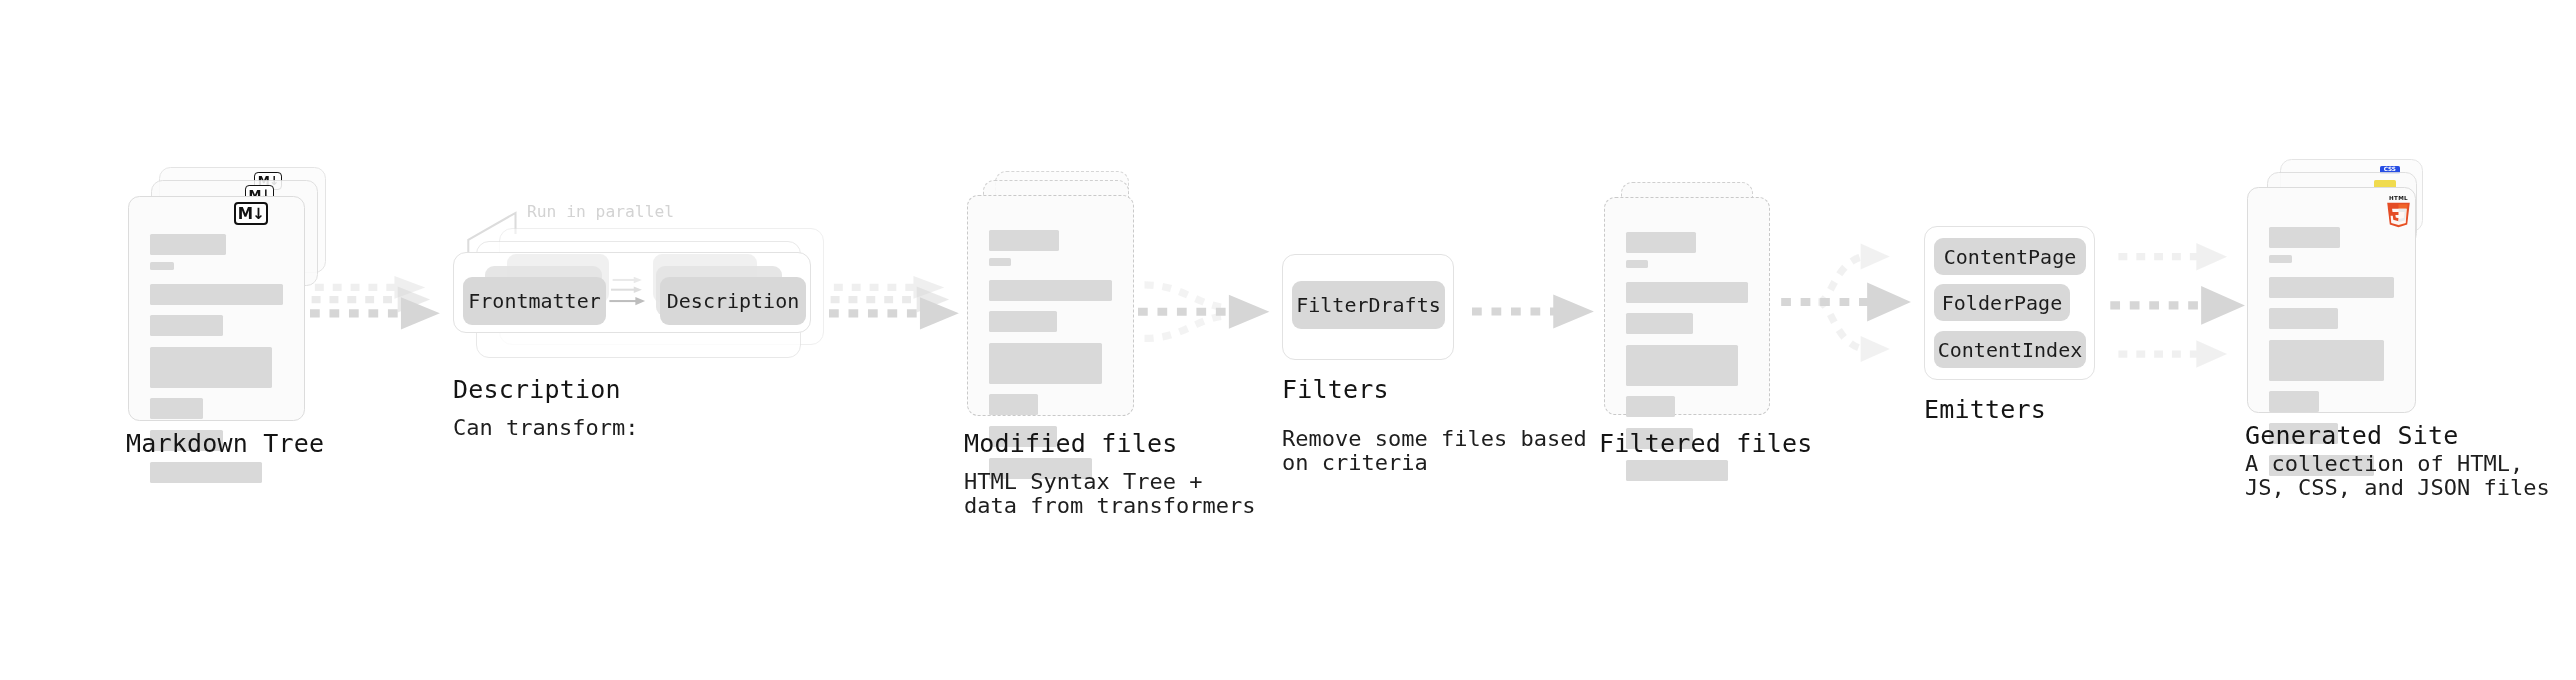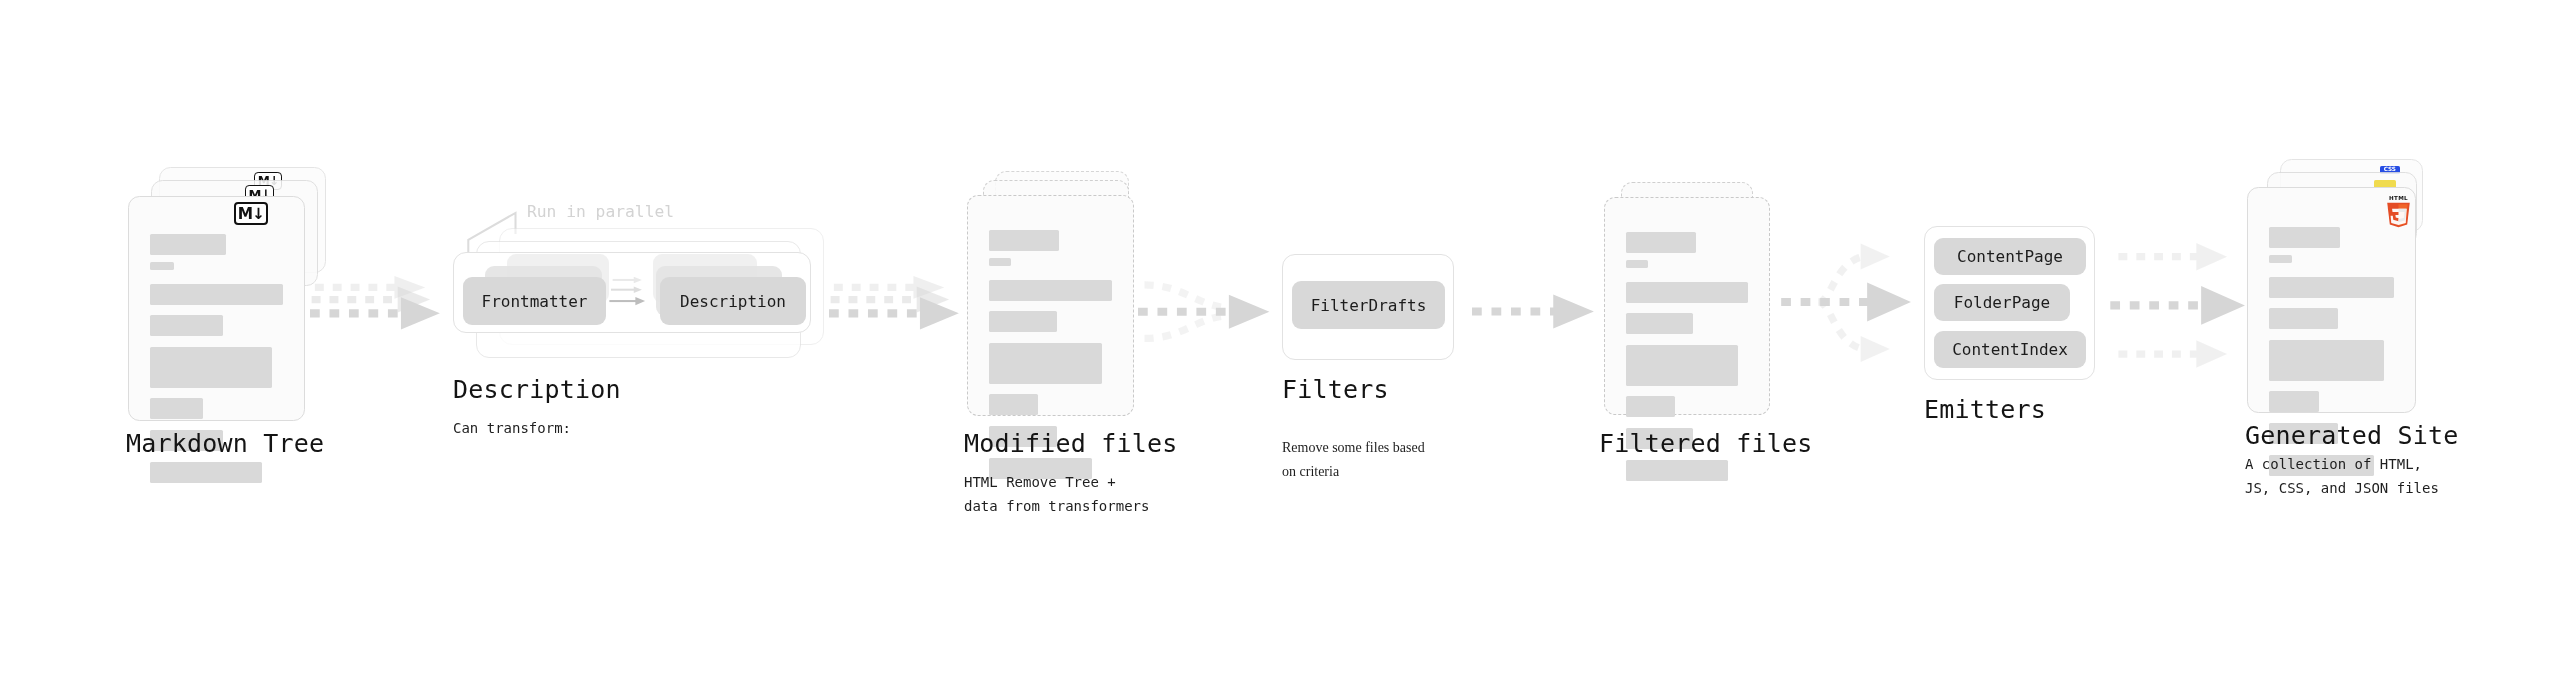--- a/index.html
+++ b/index.html
@@ -95,39 +95,39 @@
   .obox.g1 { opacity: .78; }
 
   .chip {
     position: absolute;
     background: #d8d8d8;
     border-radius: 9px;
     display: flex;
     align-items: center;
     justify-content: center;
     color: #1c1c1c;
-    font-size: 16px;
+    font-size: 20px;
     white-space: nowrap;
     font-family: "DejaVu Sans Mono", "Liberation Mono", monospace;
   }
   .chip.ghost2 { background: #ededed; opacity: .85; }
   .chip.ghost1 { background: #e3e3e3; opacity: .9; }
 
   
   .heading {
     position: absolute;
     font-size: 25px;
     color: #141414;
     letter-spacing: 0.2px;
     white-space: nowrap;
     font-family: "DejaVu Sans Mono", "Liberation Mono", monospace;
   }
   .subtext {
     position: absolute;
-    font-size: 14px;
+    font-size: 22px;
     line-height: 24.4px;
     color: #1e1e1e;
     white-space: pre;
     font-family: "DejaVu Sans Mono", "Liberation Mono", monospace;
   }
   .parallel-label {
     position: absolute;
     font-size: 16.3px;
     color: #d3d3d3;
     white-space: nowrap;
@@ -245,42 +245,42 @@
         <div class="line w100"></div>
         <div class="line w55"></div>
         <div class="line w92"></div>
         <div class="line w40"></div>
         <div class="line w55"></div>
         <div class="line w84"></div>
       </div>
     </div>
   </div>
   <div class="heading" style="left:964px; top:429px;">Modified files</div>
-  <div class="subtext" style="left:964px; top:470px;">HTML Remove Tree +
+  <div class="subtext" style="left:964px; top:470px;">HTML Syntax Tree +
 data from transformers</div>
 
   <svg class="conn" style="left:1138px; top:270px; width:146px; height:85px;" viewBox="0 0 180 104">
     <g opacity="0.30">
       <path d="M 8 18 C 55 18 70 42 108 46" fill="none" stroke="#d6d6d6" stroke-width="9" stroke-dasharray="11 11"></path>
     </g>
     <g opacity="0.30">
       <path d="M 8 84 C 55 84 70 60 108 56" fill="none" stroke="#d6d6d6" stroke-width="9" stroke-dasharray="11 11"></path>
     </g>
     <g opacity="1">
       <line x1="0" y1="51" x2="118" y2="51" stroke="#d6d6d6" stroke-width="10" stroke-dasharray="12 12"></line>
       <polygon points="112,30 162,51 112,72" fill="#d6d6d6"></polygon>
     </g>
   </svg>
 
   <div class="card-stack">
     <div class="obox" style="left:1282px; top:254px; width:172px; height:106px;"></div>
     <div class="chip" style="left:1292px; top:281px; width:153px; height:48px;">FilterDrafts</div>
   </div>
   <div class="heading" style="left:1282px; top:375px;">Filters</div>
-  <div class="subtext" style="left:1282px; top:436px;font-family:Liberation Serif, serif;">Remove some files based
+  <div class="subtext" style="left:1282px; top:427px;">Remove some files based
 on criteria</div>
 
   <svg class="conn" style="left:1472px; top:291px; width:130px; height:41px;" viewBox="0 0 160 50">
     <line x1="0" y1="25" x2="106" y2="25" stroke="#d6d6d6" stroke-width="10" stroke-dasharray="12 12"></line>
     <polygon points="100,4 150,25 100,46" fill="#d6d6d6"></polygon>
   </svg>
 
   <div class="card-stack">
     <div class="sheet dashed sheet-back1" style="left:1621px; top:182px; width:132px; height:73px;"></div>
     <div class="sheet dashed" style="left:1604px; top:197px; width:166px; height:218px;">

